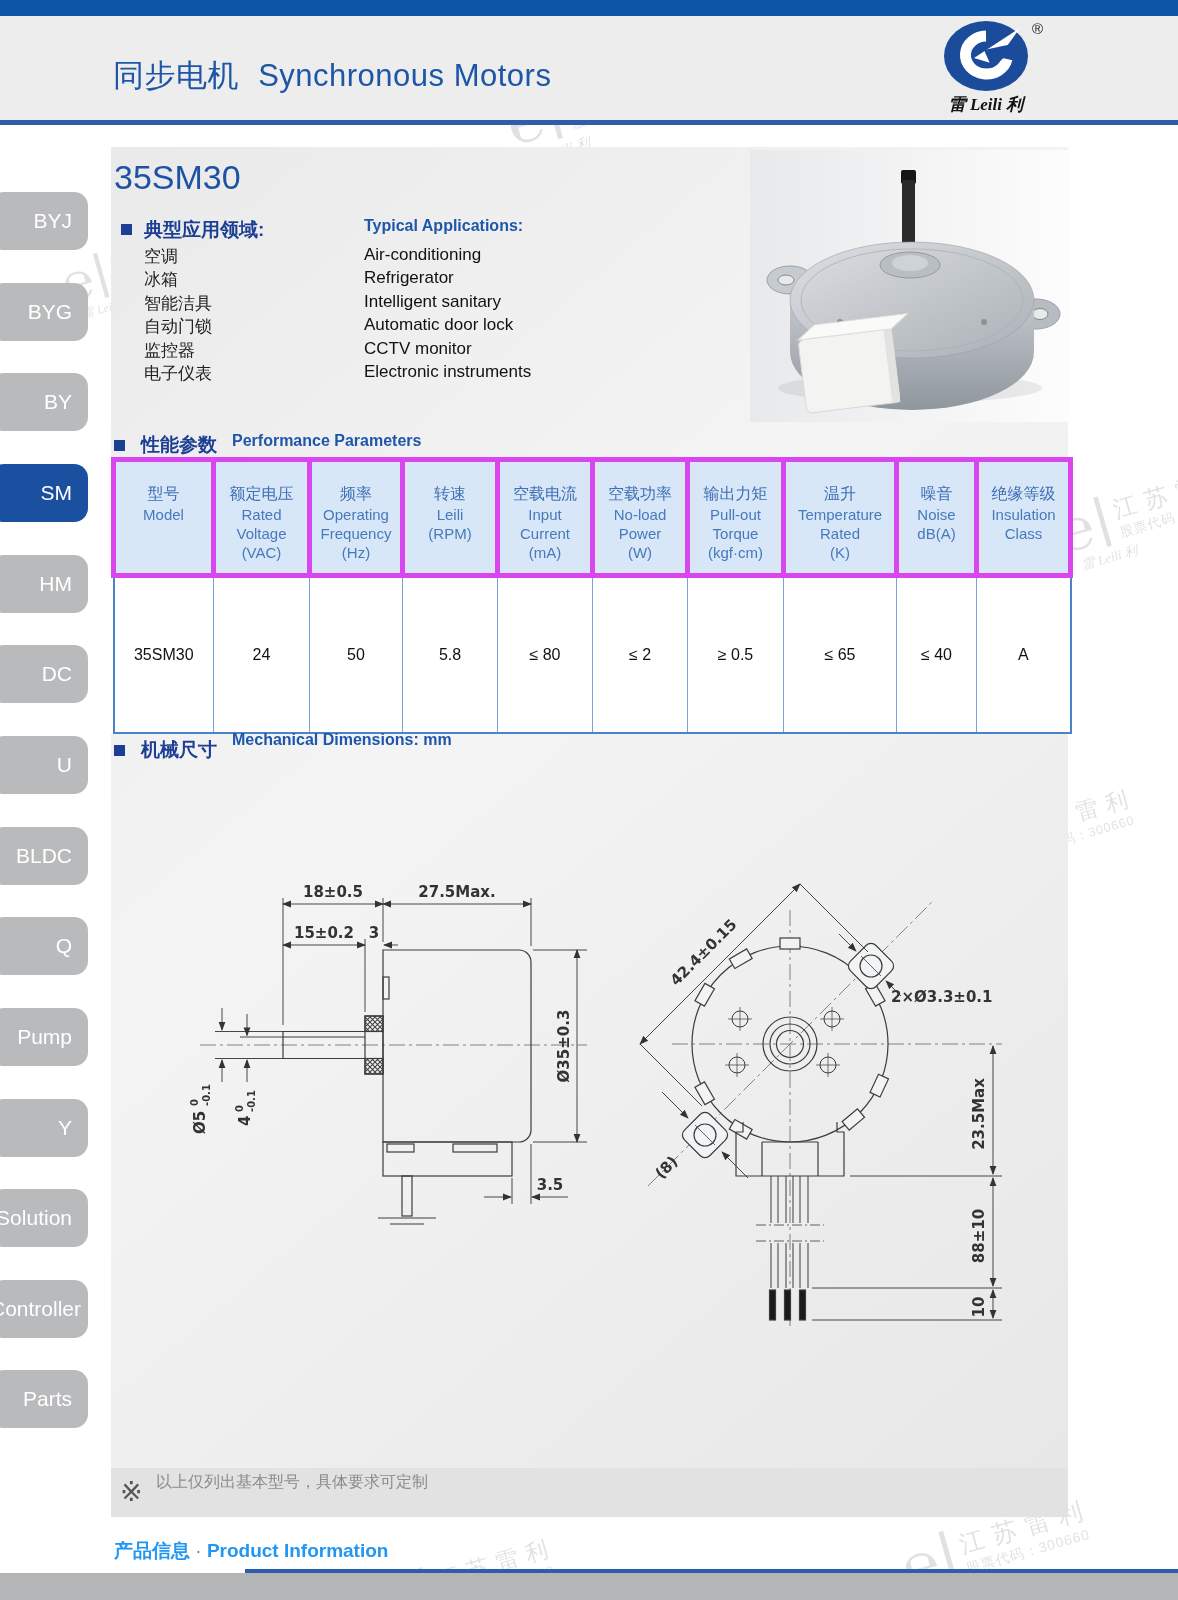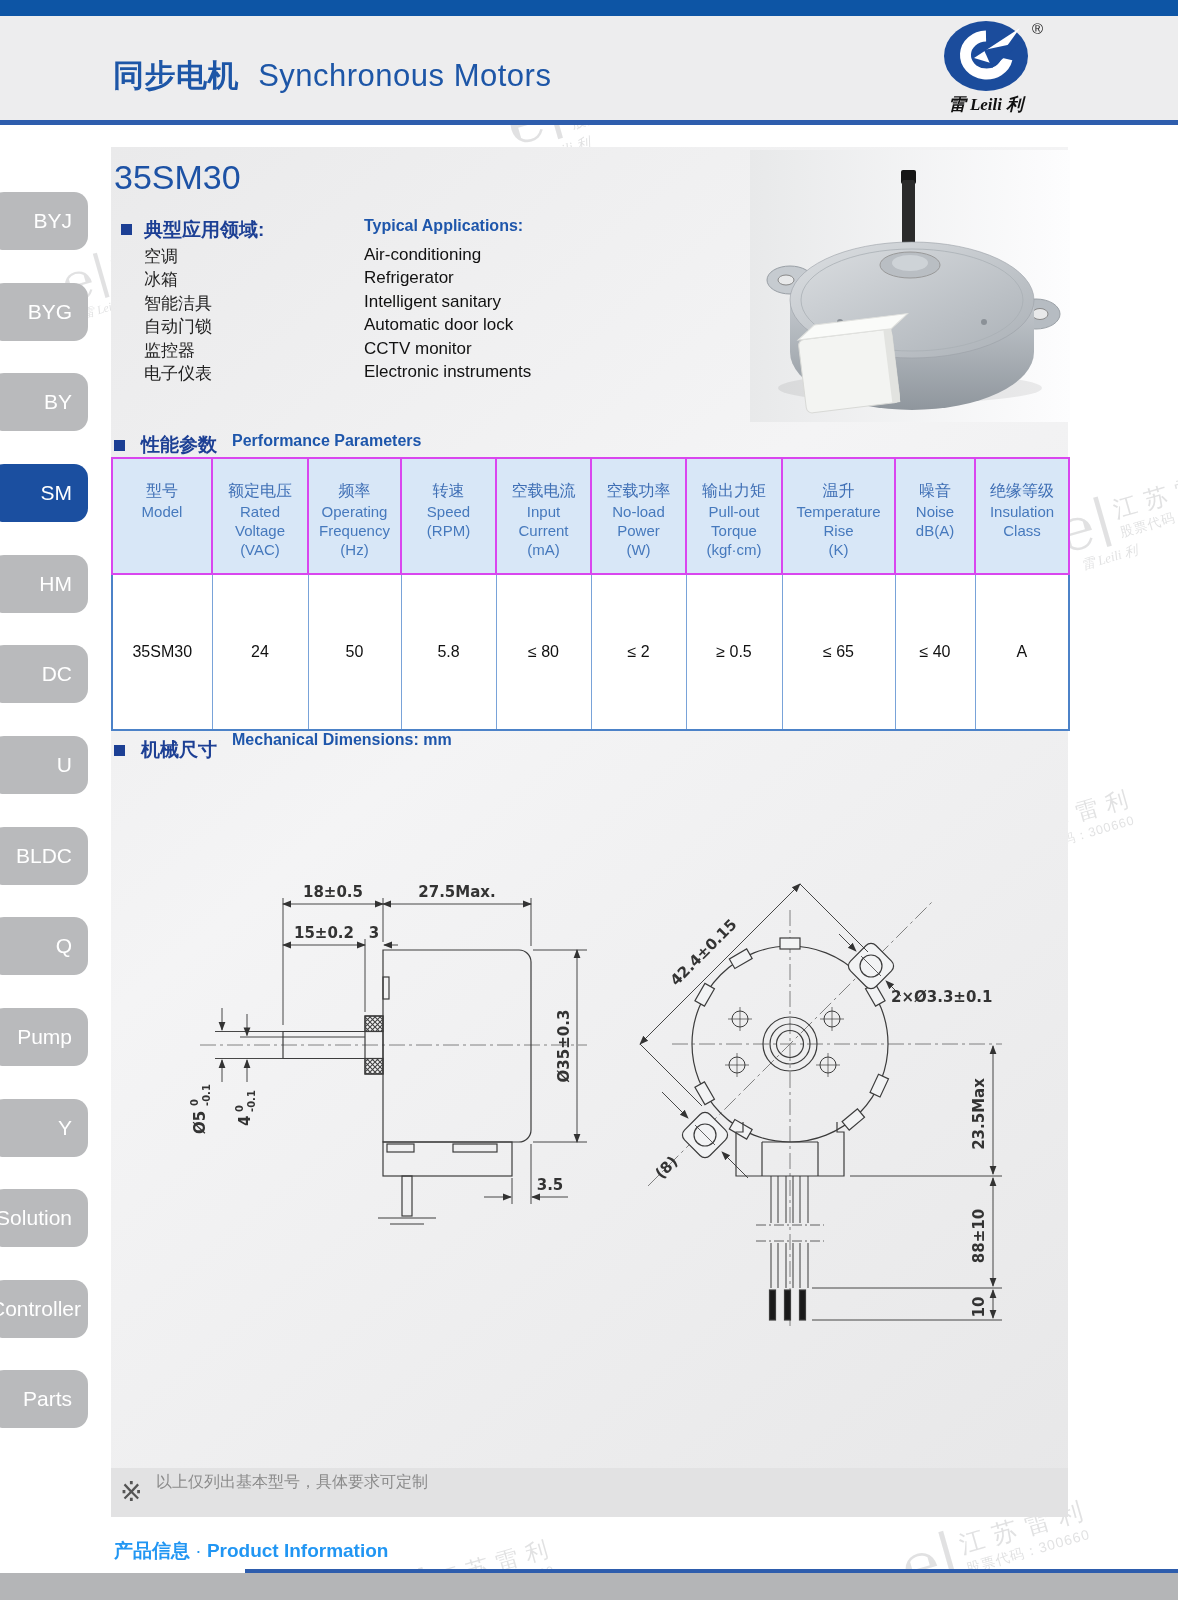--- a/index.html
+++ b/index.html
@@ -2,21 +2,21 @@
 <html><head>
 <meta charset="utf-8">
 <style>
   html,body{margin:0;padding:0;background:#fff;}
   .page{position:relative;width:1178px;height:1600px;overflow:hidden;background:#fff;
         font-family:"Liberation Sans","DejaVu Sans",sans-serif;}
   
   .topbar{position:absolute;left:0;top:0;width:1178px;height:16px;background:#0d55a5;z-index:6;}
   .band{position:absolute;left:0;top:16px;width:1178px;height:104px;background:#ededee;z-index:5;}
   .band-title{position:absolute;left:113px;top:55px;font-size:31px;color:#1d56a7;letter-spacing:.5px;z-index:6;}
-  .band-title .zh{font-weight:700;}
+  .band-title .zh{font-weight:400;}
   .band-title .en{font-weight:500;margin-left:10px;}
   .logo{position:absolute;left:930px;top:16px;width:134px;height:102px;z-index:6;}
   .blueline{position:absolute;left:0;top:120px;width:1178px;height:5px;background:#2e5dad;z-index:6;}
   
   .panel{position:absolute;left:111px;top:147px;width:957px;height:1370px;z-index:2;
          background:linear-gradient(140deg,#eaeaeb 0%,#f4f4f5 40%,#ededee 72%,#e7e7e8 100%);}
   
   .tab{position:absolute;left:-10px;width:98px;height:58px;background:#b9babc;border-radius:14px;
        color:#fff;font-size:21px;line-height:58px;text-align:right;padding-right:16px;
        box-sizing:border-box;z-index:4;}
@@ -25,21 +25,21 @@
   .model-title{position:absolute;left:114px;top:158px;font-size:34px;font-weight:500;color:#1d52a5;z-index:3;}
   .bullet{position:absolute;width:11px;height:11px;background:#1c3f94;z-index:3;}
   .sec-zh{position:absolute;font-size:19px;font-weight:700;color:#1c3f94;z-index:3;text-align:center;}
   .sec-en{position:absolute;font-size:16px;font-weight:600;color:#1e56ab;z-index:3;}
   .apps{position:absolute;left:144px;top:245px;display:grid;grid-template-columns:220px auto;
         grid-auto-rows:23.4px;font-size:17px;color:#222;z-index:3;}
   .apps .en{color:#111;}
   
   table.perf{position:absolute;left:111px;top:457px;border-collapse:collapse;table-layout:fixed;z-index:3;
              border:2px solid #4c82c8;background:#fff;}
-  table.perf th{background:#d8e7f7;border:2px solid #d946ef;font-weight:400;
+  table.perf th{background:#d8e7f7;border:5px solid #d946ef;font-weight:400;
                 color:#4679bd;font-size:15px;line-height:19px;vertical-align:top;padding-top:22px;height:116px;box-sizing:border-box;}
   table.perf th .th-zh{font-size:16px;color:#3f6fb5;margin-bottom:2px;}
   table.perf th .th-en{white-space:pre-line;}
   table.perf td{background:#fff;border:1px solid #79a3d9;border-top:2px solid #4c82c8;height:152px;
                 text-align:center;font-size:16px;color:#111;}
   
   .dwg{position:absolute;z-index:3;}
   .dwg text{font-family:"DejaVu Sans","Liberation Sans",sans-serif;font-size:15px;font-weight:600;fill:#333;}
   .dwg text.tol{font-size:10px;font-weight:600;}
   
@@ -321,21 +321,21 @@
 (VAC)</div>
           </th>
         <th>
             <div class="th-zh">频率</div>
             <div class="th-en">Operating
 Frequency
 (Hz)</div>
           </th>
         <th>
             <div class="th-zh">转速</div>
-            <div class="th-en">Speed
+            <div class="th-en">Leili
 (RPM)</div>
           </th>
         <th>
             <div class="th-zh">空载电流</div>
             <div class="th-en">Input
 Current
 (mA)</div>
           </th>
         <th>
             <div class="th-zh">空载功率</div>
@@ -345,21 +345,21 @@
           </th>
         <th>
             <div class="th-zh">输出力矩</div>
             <div class="th-en">Pull-out
 Torque
 (kgf·cm)</div>
           </th>
         <th>
             <div class="th-zh">温升</div>
             <div class="th-en">Temperature
-Rise
+Rated
 (K)</div>
           </th>
         <th>
             <div class="th-zh">噪音</div>
             <div class="th-en">Noise
 dB(A)</div>
           </th>
         <th>
             <div class="th-zh">绝缘等级</div>
             <div class="th-en">Insulation

